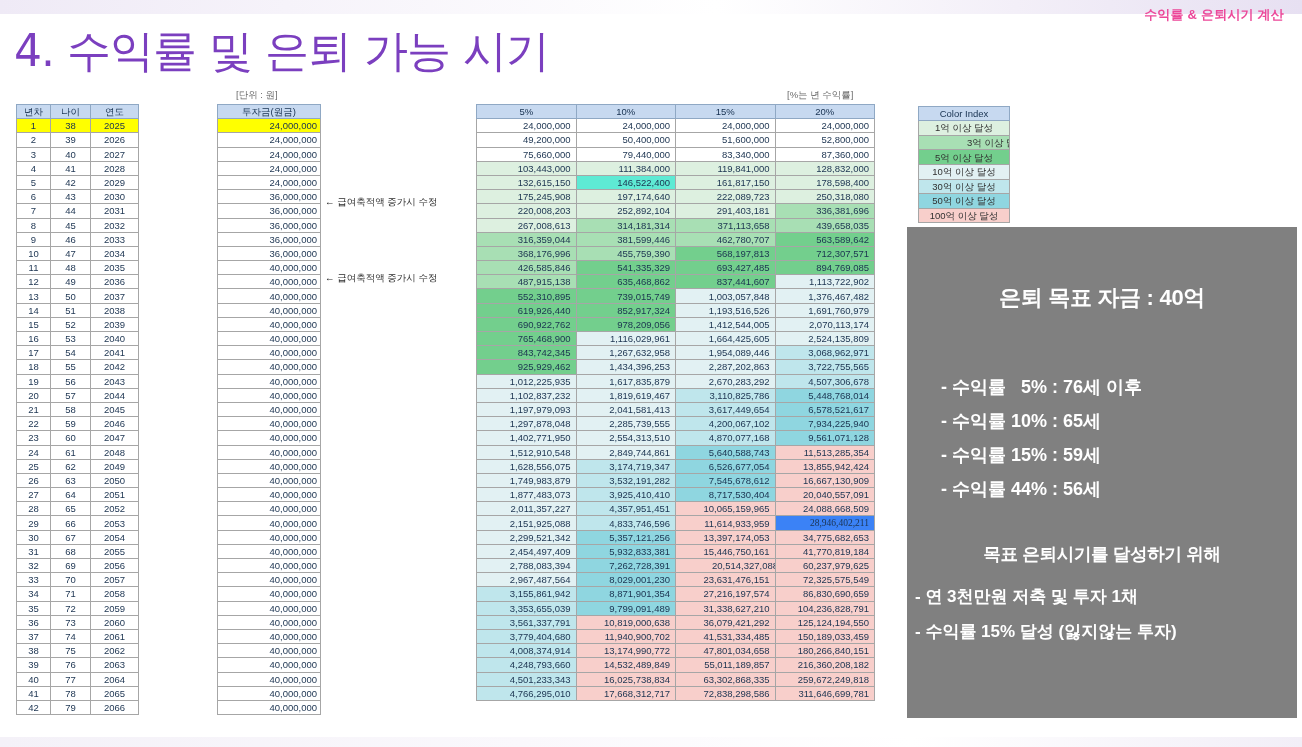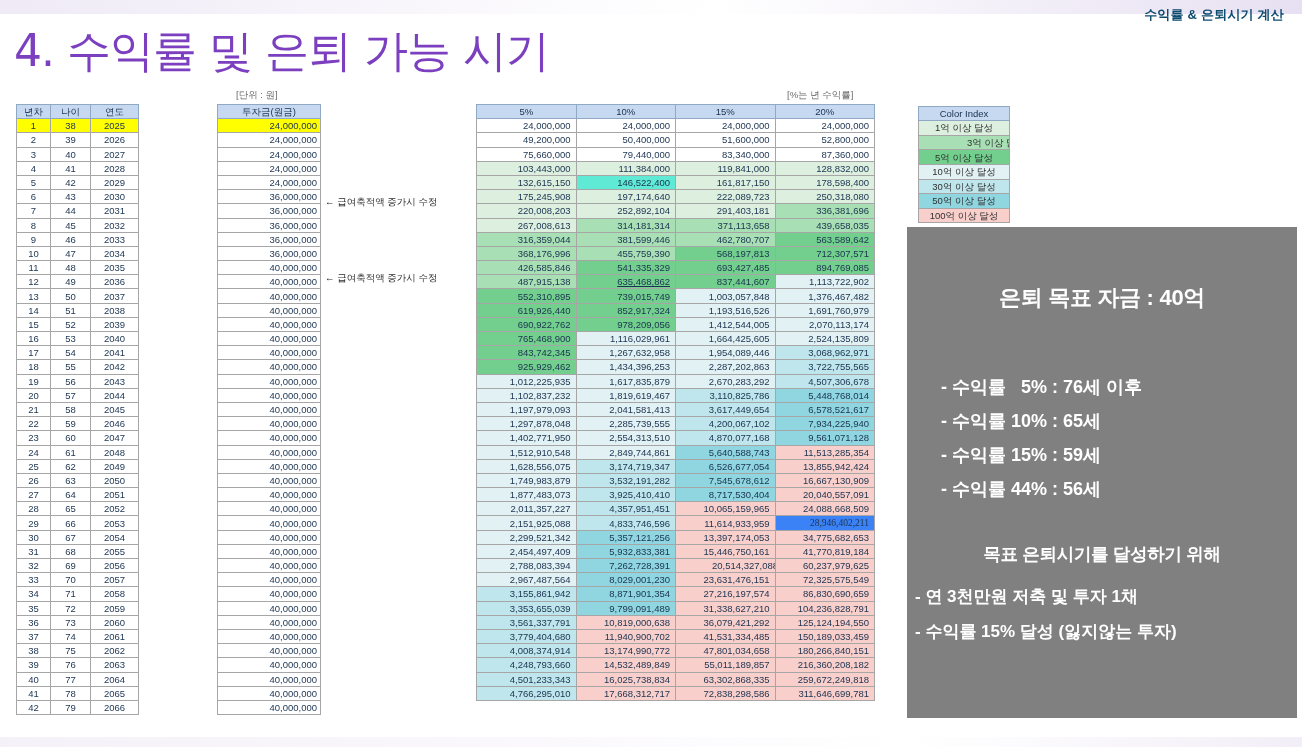--- a/index.html
+++ b/index.html
@@ -23,21 +23,21 @@
   }
   .bottom-band {
     position: absolute; left: 0; bottom: 0;
     width: 1302px; height: 10px;
     background: linear-gradient(90deg,#f4f1f8 0%,#faf8fc 40%,#ffffff 70%,#f2eef7 100%);
   }
   
   .header-note {
     position: absolute; top: 6px; right: 18px;
     font-size: 13px; font-weight: 700;
-    color: #0c4a6e; letter-spacing: .2px;
+    color: #ec4899; letter-spacing: .2px;
     white-space: nowrap;
   }
   
   .slide-title {
     position: absolute; top: 22px; left: 14px;
     font-size: 44px; font-weight: 400;
     color: #7b3fbf;
     letter-spacing: -1px;
     white-space: nowrap;
     font-family: "DejaVu Sans", "Liberation Sans", sans-serif;
@@ -583,21 +583,21 @@
           <td class="num" style="background: rgb(115, 207, 141);">712,307,571</td>
         </tr>
         <tr>
           <td class="num" style="background: rgb(168, 223, 180);">426,585,846</td>
           <td class="num" style="background: rgb(115, 207, 141);">541,335,329</td>
           <td class="num" style="background: rgb(115, 207, 141);">693,427,485</td>
           <td class="num" style="background: rgb(115, 207, 141);">894,769,085</td>
         </tr>
         <tr>
           <td class="num" style="background: rgb(168, 223, 180);">487,915,138</td>
-          <td class="num" style="background: rgb(115, 207, 141); text-decoration: underline;">635,468,862</td>
+          <td class="num" style="background: rgb(115, 207, 141);">635,468,862</td>
           <td class="num" style="background: rgb(115, 207, 141);">837,441,607</td>
           <td class="num" style="background: rgb(226, 241, 243);">1,113,722,902</td>
         </tr>
         <tr>
           <td class="num" style="background: rgb(115, 207, 141);">552,310,895</td>
           <td class="num" style="background: rgb(115, 207, 141);">739,015,749</td>
           <td class="num" style="background: rgb(226, 241, 243);">1,003,057,848</td>
           <td class="num" style="background: rgb(226, 241, 243);">1,376,467,482</td>
         </tr>
         <tr>

